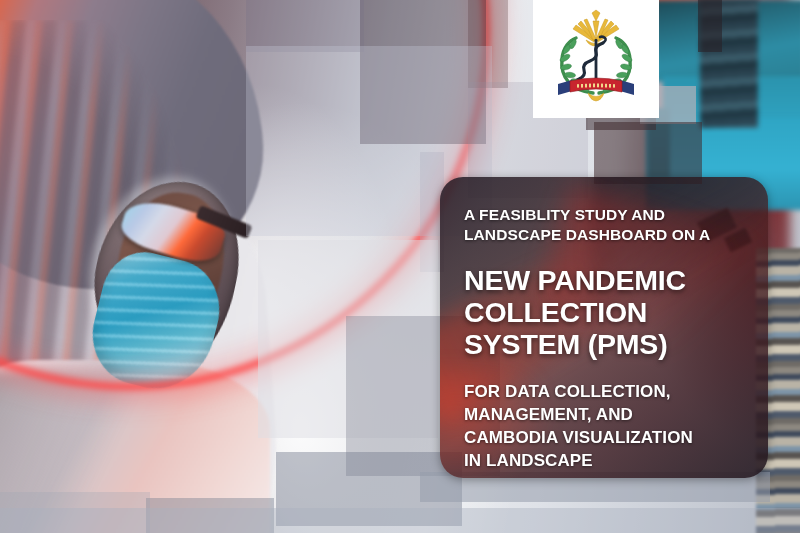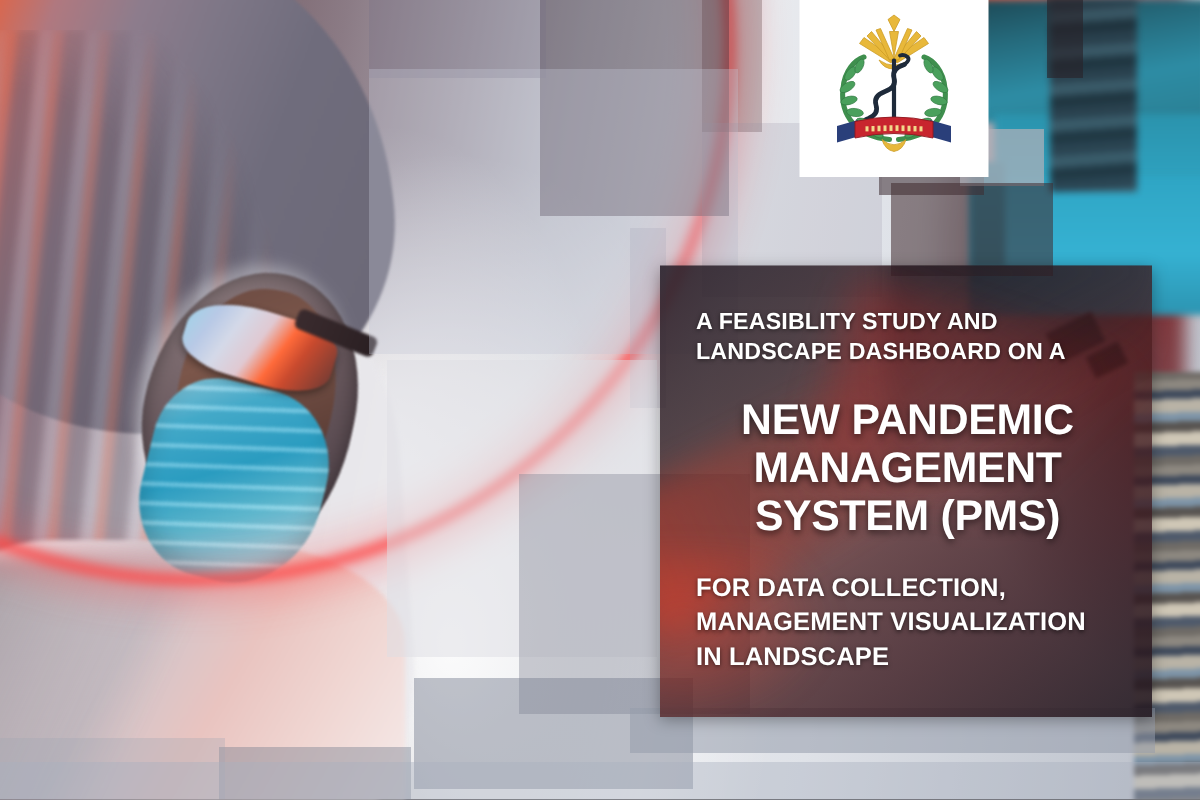--- a/index.html
+++ b/index.html
@@ -207,20 +207,21 @@
   }
   #emblem{width:100px;height:100px;display:block;}
 
   
   #title-panel{
     position:absolute;left:440px;top:177px;width:328px;height:301px;
     overflow:hidden;
     background:
       linear-gradient(145deg, rgba(38,30,40,.88) 0%, rgba(52,30,34,.80) 30%, rgba(74,28,30,.74) 52%, rgba(58,26,32,.82) 74%, rgba(36,26,34,.90) 100%);
     box-shadow:0 2px 10px rgba(0,0,0,.35);
+    border-radius:23px;
   }
   #panel-streak1{
     position:absolute;left:-40px;top:90px;width:300px;height:90px;
     background:linear-gradient(96deg,rgba(236,58,34,.45),rgba(236,58,34,0) 76%);
     transform:rotate(-28deg);filter:blur(11px);
   }
   #panel-streak2{
     position:absolute;left:110px;top:40px;width:240px;height:130px;
     background:linear-gradient(120deg,rgba(198,30,26,.40),rgba(198,30,26,0) 70%);
     transform:rotate(16deg);filter:blur(14px);
@@ -240,21 +241,20 @@
   .eyebrow{
     color:#ffffff;font-weight:bold;font-size:15.5px;line-height:1.32;
     letter-spacing:.1px;text-shadow:0 1px 3px rgba(0,0,0,.55);
     margin:0;
   }
   .eyebrow span{display:block;}
   .maintitle{
     color:#ffffff;font-weight:bold;font-size:28.5px;line-height:1.12;
     letter-spacing:-.2px;margin:19px 0 0 0;
     text-shadow:0 2px 5px rgba(0,0,0,.55);
-    text-align:center;
   }
   .maintitle span{display:block;}
   .subtitle{
     color:#ffffff;font-weight:bold;font-size:17px;line-height:1.37;
     letter-spacing:.1px;margin:19px 0 0 0;
     text-shadow:0 1px 3px rgba(0,0,0,.55);
   }
   .subtitle span{display:block;}
 </style>
 </head>
@@ -380,25 +380,26 @@
     <div id="panel-streak3"></div>
 
     <div id="panel-content">
       <p class="eyebrow">
         <span>A FEASIBLITY STUDY AND</span>
         <span>LANDSCAPE DASHBOARD ON A</span>
       </p>
 
       <h1 class="maintitle">
         <span>NEW PANDEMIC</span>
-        <span>MANAGEMENT</span>
+        <span>COLLECTION</span>
         <span>SYSTEM (PMS)</span>
       </h1>
 
       <p class="subtitle">
         <span>FOR DATA COLLECTION,</span>
-        <span>MANAGEMENT VISUALIZATION</span>
+        <span>MANAGEMENT,  AND</span>
+        <span>CAMBODIA VISUALIZATION</span>
         <span>IN LANDSCAPE</span>
       </p>
     </div>
   </div>
 
 </div>
 
 </body></html>

